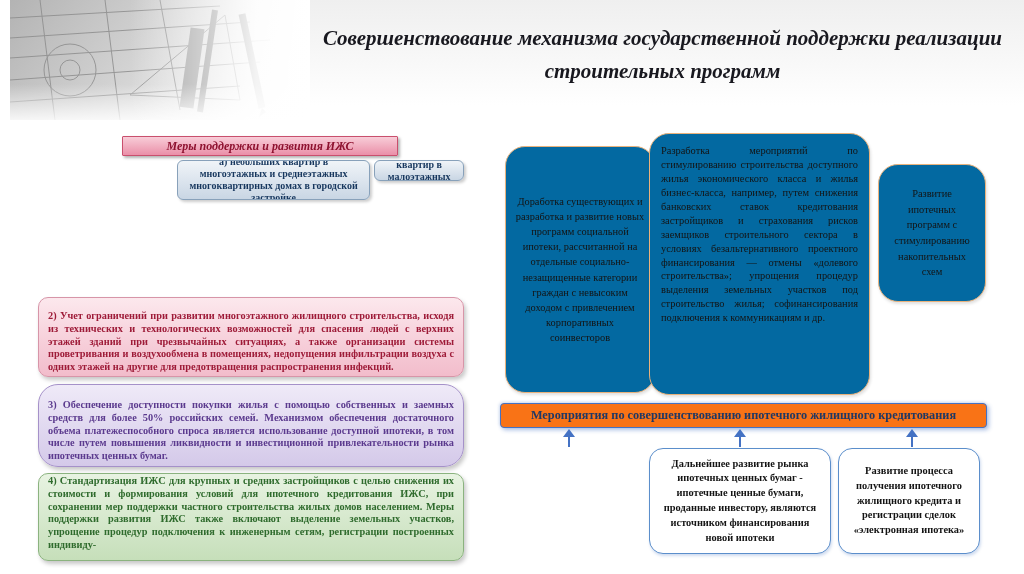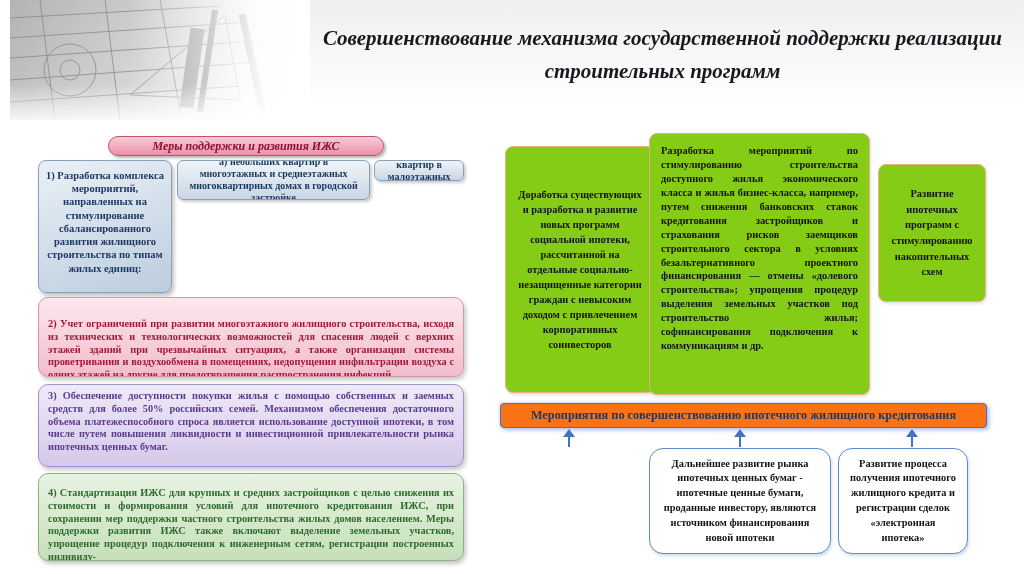--- a/index.html
+++ b/index.html
@@ -12,74 +12,74 @@
   .blueprint{position:absolute;left:0;top:0;width:300px;height:120px}
   .blueprint svg{display:block}
   .blueprint-fade{position:absolute;inset:0;
           background:linear-gradient(to right,rgba(255,255,255,0) 40%,rgba(255,255,255,.92) 82%,#fff 100%),
                      linear-gradient(to bottom,rgba(255,255,255,0) 70%,rgba(255,255,255,.85) 100%)}
   .title{position:absolute;left:295px;right:14px;top:22px;
          font-style:italic;font-weight:bold;font-size:21px;line-height:1.55;
          text-align:center;color:#18181f}
 
   
-  .izhs-header{position:absolute;left:108px;top:136px;width:276px;height:20px;
+  .izhs-header{position:absolute;left:122px;top:136px;width:276px;height:20px;
          display:flex;align-items:center;justify-content:center;
-         background:linear-gradient(#f8cdd8,#ea8fa8);border:1px solid #c94f6d;border-radius:10px;
+         background:linear-gradient(#f8cdd8,#ea8fa8);border:1px solid #c94f6d;border-radius:1px;
          box-shadow:2px 2px 3px rgba(0,0,0,.3);
          color:#8e1230;font-style:italic;font-weight:bold;font-size:12px}
   .box{position:absolute;font-weight:bold;overflow:hidden}
   .m1{left:38px;top:160px;width:134px;height:133px;border-radius:8px;
       background:linear-gradient(160deg,#eaf0f6,#bccddf);border:1px solid #88a1ba;
       box-shadow:2px 3px 4px rgba(0,0,0,.25);
       color:#1f3864;font-size:10.5px;line-height:1.26;text-align:center;padding:8px 4px}
   .opts{position:absolute;left:177px;top:160px;width:287px;height:133px;
         display:flex;flex-direction:row;gap:4px}
   .opt{display:flex;align-items:center;justify-content:center;text-align:center;
        background:linear-gradient(#f0f4f8,#c9d6e4);border:1px solid #88a1ba;border-radius:6px;
        box-shadow:2px 2px 3px rgba(0,0,0,.2);
        color:#17375e;font-weight:bold;font-size:10px;line-height:1.2;padding:2px 8px;overflow:hidden}
   .opt-a{height:40px}
   .opt-b{height:21px}
   .opt-v{flex:1 1 auto}
   .m2{left:38px;top:297px;width:426px;height:80px;border-radius:10px;
       background:linear-gradient(#fce8ed,#f2bccb);border:1px solid #d795a8;
       box-shadow:2px 3px 4px rgba(0,0,0,.22);
-      color:#9e1b38;font-size:10.3px;line-height:1.24;text-align:justify;padding:20px 9px}
-  .m3{left:38px;top:384px;width:426px;height:83px;border-radius:10px;
+      color:#9e1b38;font-size:10.3px;line-height:1.24;text-align:justify;padding:12px 9px}
+  .m3{left:38px;top:384px;width:426px;height:83px;border-radius:20px;
       background:linear-gradient(#efeaf8,#d4c9e9);border:1px solid #a591c9;
       box-shadow:2px 3px 4px rgba(0,0,0,.22);
-      color:#5b3a8e;font-size:10.3px;line-height:1.24;text-align:justify;padding:5px 9px}
+      color:#5b3a8e;font-size:10.3px;line-height:1.24;text-align:justify;padding:14px 9px}
   .m4{left:38px;top:473px;width:426px;height:88px;border-radius:10px;
       background:linear-gradient(#e8f3e2,#c6dfba);border:1px solid #8bb37f;
       box-shadow:2px 3px 4px rgba(0,0,0,.22);
-      color:#2f6b2d;font-size:10.3px;line-height:1.24;text-align:justify;padding:13px 9px}
+      color:#2f6b2d;font-size:10.3px;line-height:1.24;text-align:justify;padding:1px 9px}
 
   
-  .tbox{position:absolute;background:#84cc16;border:1px solid #e9b27c;border-radius:8px;
-        color:#141414;font-weight:bold;box-shadow:1px 2px 3px rgba(0,0,0,.12);overflow:hidden}
+  .tbox{position:absolute;background:#0369a1;border:1px solid #e9b27c;border-radius:20px;
+        color:#141414;font-weight:normal;box-shadow:1px 2px 3px rgba(0,0,0,.12);overflow:hidden}
   .tbox-a{left:505px;top:146px;width:150px;height:247px;display:flex;align-items:center;justify-content:center;
           font-size:10.4px;line-height:1.45;text-align:center;padding:6px 9px}
   .tbox-b{left:649px;top:133px;width:221px;height:262px;
           font-size:10.4px;line-height:1.34;text-align:justify;padding:10px 11px}
   .tbox-c{left:878px;top:164px;width:108px;height:138px;display:flex;align-items:center;justify-content:center;
           font-size:10.4px;line-height:1.5;text-align:center;padding:6px 9px}
   .band{position:absolute;left:500px;top:403px;width:487px;height:25px;
         display:flex;align-items:center;justify-content:center;
         background:#f97316;border:1.5px solid #4472c4;border-radius:4px;
         box-shadow:2px 2px 4px rgba(68,114,196,.45),-1px -1px 3px rgba(68,114,196,.2);
         color:#1f3864;font-weight:bold;font-size:12.3px}
   .bbox{position:absolute;top:448px;height:106px;display:flex;align-items:center;justify-content:center;
         background:#fff;border:1.4px solid #5b8ecb;border-radius:14px;
         box-shadow:1px 2px 3px rgba(68,114,196,.25);
         color:#141414;font-weight:bold;font-size:10.4px;line-height:1.42;text-align:center;
         padding:6px 10px;overflow:hidden}
   .bbox-1{left:500px;width:139px}
   .bbox-2{left:649px;width:182px}
-  .bbox-3{left:838px;width:130px}
+  .bbox-3{left:838px;width:142px}
   .up-arrow{position:absolute;top:429px;width:12px;height:18px}
   .up-arrow .head{position:absolute;left:0;top:0;width:0;height:0;
         border-left:6px solid transparent;border-right:6px solid transparent;
         border-bottom:8px solid #4472c4}
   .up-arrow .stem{position:absolute;left:5px;top:7px;width:2px;height:11px;background:#4472c4}
   .arrow-1{left:563px}.arrow-2{left:734px}.arrow-3{left:906px}
 </style>
 </head>
 <body>
 
@@ -116,21 +116,20 @@
           <path d="M205 10 L190 112" stroke="#8a8a8a" stroke-width="6"></path>
         </g>
       </svg>
       <div class="blueprint-fade"></div>
     </div>
     <h1 class="title">Совершенствование механизма государственной поддержки реализации строительных программ</h1>
   </div>
 
   <div class="izhs-header">Меры поддержки и развития ИЖС</div>
 
-  <div class="box m1">1) Разработка комплекса мероприятий, направленных на стимулирование сбалансированного развития жилищного строительства по типам жилых единиц:</div>
 
   <div class="opts">
     <div class="opt opt-a">а) небольших квартир в многоэтажных и среднеэтажных многоквартирных домах в городской застройке</div>
     <div class="opt opt-b">б) больших квартир в малоэтажных новых</div>
   </div>
 
   <div class="box m2">2) Учет ограничений при развитии многоэтажного жилищного строительства, исходя из технических и технологических возможностей для спасения людей с верхних этажей зданий при чрезвычайных ситуациях, а также организации системы проветривания и воздухообмена в помещениях, недопущения инфильтрации воздуха с одних этажей на другие для предотвращения распространения инфекций.</div>
   <div class="box m3">3) Обеспечение доступности покупки жилья с помощью собственных и заемных средств для более 50% российских семей. Механизмом обеспечения достаточного объема платежеспособного спроса является использование доступной ипотеки, в том числе путем повышения ликвидности и инвестиционной привлекательности рынка ипотечных ценных бумаг.</div>
   <div class="box m4">4) Стандартизация ИЖС для крупных и средних застройщиков с целью снижения их стоимости и формирования условий для ипотечного кредитования ИЖС, при сохранении мер поддержки частного строительства жилых домов населением. Меры поддержки развития ИЖС также включают выделение земельных участков, упрощение процедур подключения к инженерным сетям, регистрации построенных индивиду-</div>
 

